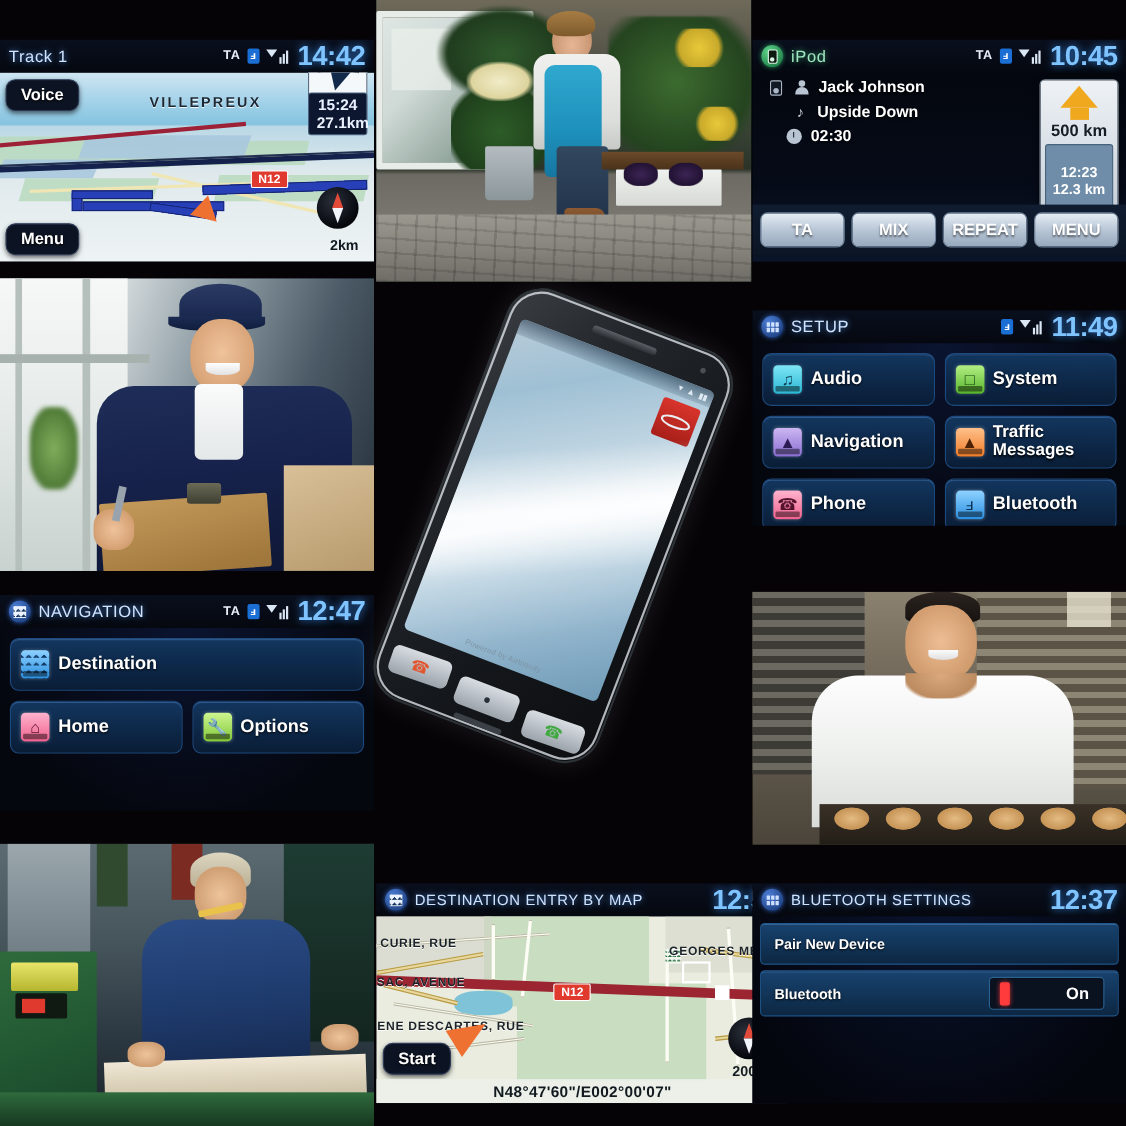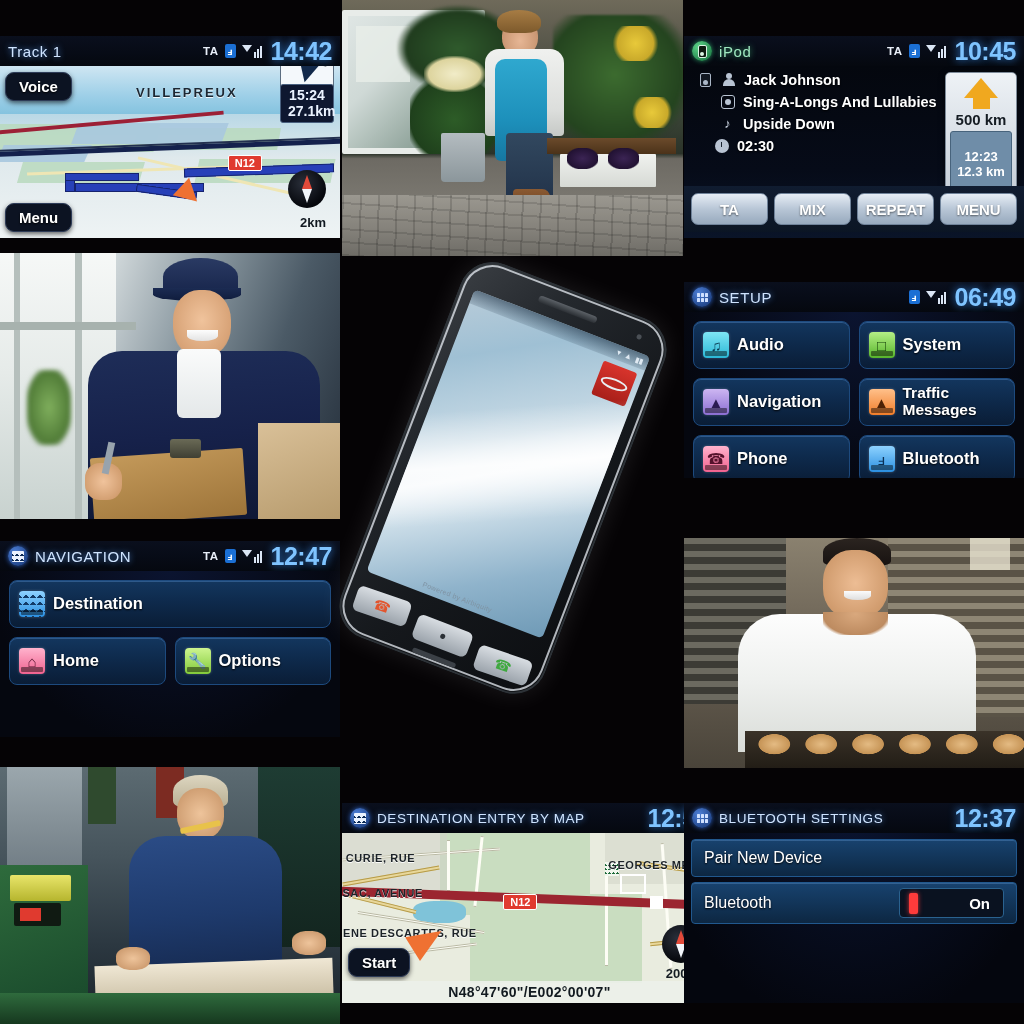--- a/index.html
+++ b/index.html
@@ -99,21 +99,21 @@
       linear-gradient(-45deg,#3d2a66 25%,transparent 25%) 0 0/7px 7px,
       linear-gradient(180deg,#e3c8fb,#ab86e4); }
 
   
   .list-body { position:absolute; top:30px; left:0; right:0; bottom:0;
     background:radial-gradient(ellipse at 50% -10%, #0a1430 0%, #04060e 80%); padding:6px 7px 0 7px; }
   .lrow { height:38px; margin-bottom:5px; border-radius:4px;
     background:linear-gradient(180deg,#18426e 0%,#123559 50%,#0d2742 100%);
     border:1px solid #21588e; display:flex; align-items:center; padding:0 12px;
     box-shadow:inset 0 1px 0 rgba(130,190,255,.25); }
-  .lrow .lbl { color:#fff; font-size:16px; font-weight:normal; text-shadow:0 1px 2px #000;text-align:right; }
+  .lrow .lbl { color:#fff; font-size:13px; font-weight:bold; text-shadow:0 1px 2px #000;text-align:right; }
   .toggle { margin-left:auto; width:105px; height:30px; border-radius:4px;
     background:#0a1220; border:1px solid #2a628f; display:flex; align-items:center; }
   .toggle .bar { width:9px; height:21px; background:#ff3b3b; border-radius:2px; margin-left:9px;
     box-shadow:0 0 5px rgba(255,60,60,.8); }
   .toggle .st { color:#fff; font-size:15px; font-weight:bold; margin-left:auto; margin-right:13px; }
 
   
   .mapwrap { position:absolute; left:0; right:0; top:30px; bottom:0; overflow:hidden; }
 
   
@@ -465,28 +465,20 @@
       <div class="ip-line" style="padding-top:6px;">
         <span class="ip-glyph">
             <span class="ip-dev"></span>
           </span>
         <span class="ip-glyph">
             <span class="ip-person"></span>
           </span>
         <span class="t">Jack Johnson</span>
       </div>
       <div class="ip-line" style="padding-left:36px;">
-        <span class="ip-glyph">
-            <span class="ip-cd">
-              <b></b>
-            </span>
-          </span>
-        <span class="t">Sing-A-Longs And Lullabies</span>
-      </div>
-      <div class="ip-line" style="padding-left:36px;">
         <span class="ip-glyph">♪</span>
         <span class="t">Upside Down</span>
       </div>
       <div class="ip-line" style="padding-left:30px;">
         <span class="ip-glyph">
             <span class="ip-clock"></span>
           </span>
         <span class="t">02:30</span>
       </div>
 
@@ -524,21 +516,21 @@
       <span class="hdr-title">SETUP</span>
       <div class="hdr-right">
         <span class="bt-glyph">ⅎ</span>
         <span class="sig">
             <span class="sig-ant"></span>
             <i></i>
             <i></i>
             <i></i>
             <i></i>
           </span>
-        <span class="clock">06:49</span>
+        <span class="clock">11:49</span>
       </div>
     </div>
     <div class="menu-body">
       <div class="mrow">
         <div class="mbtn">
           <span class="ic ic-cyan">♫</span>
           <span class="lbl">Audio</span>
         </div>
         <div class="mbtn">
           <span class="ic ic-green">□</span>

